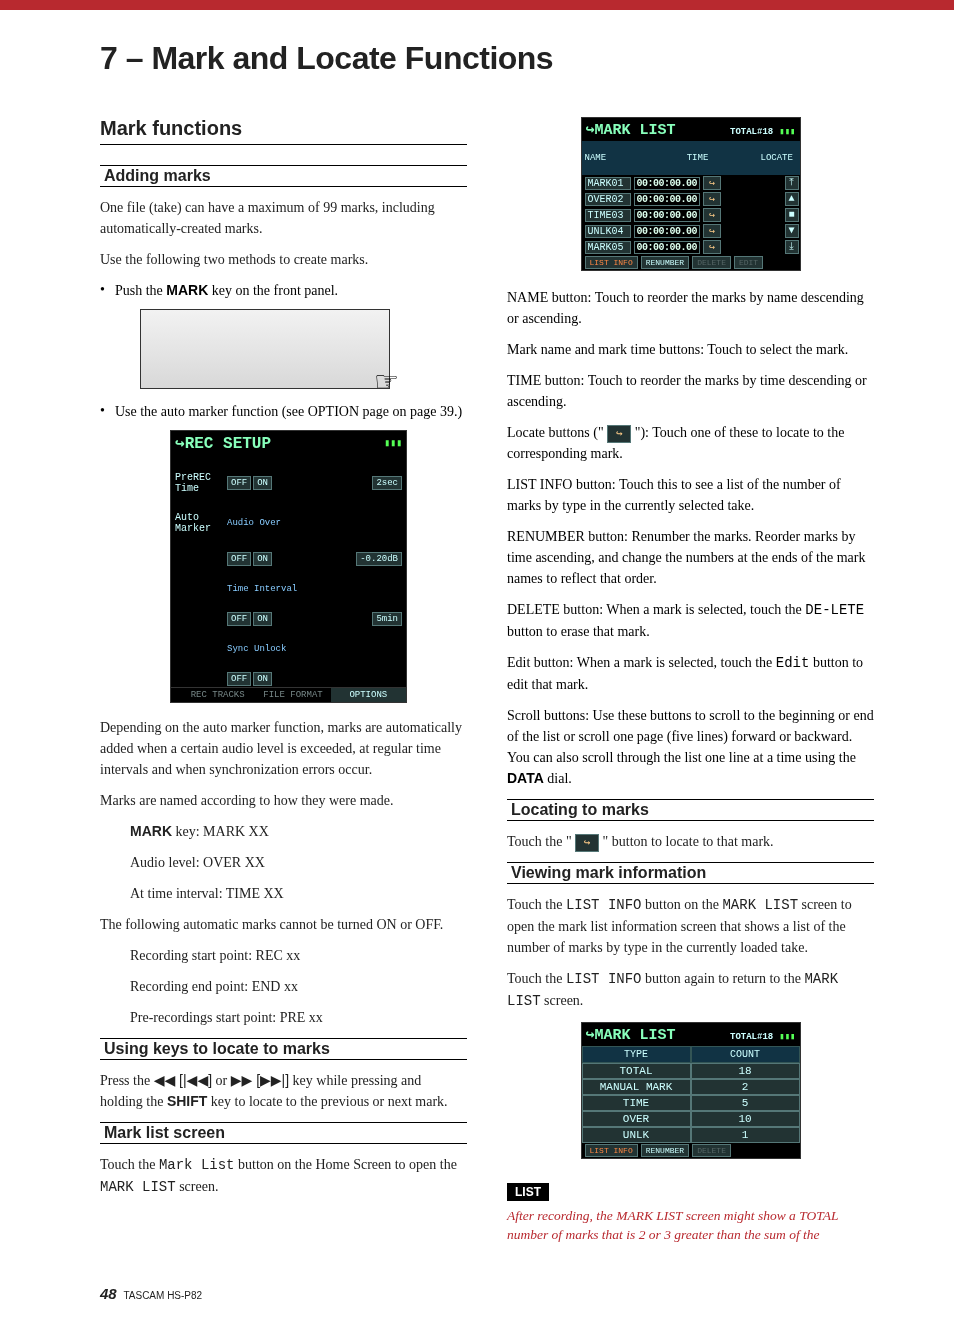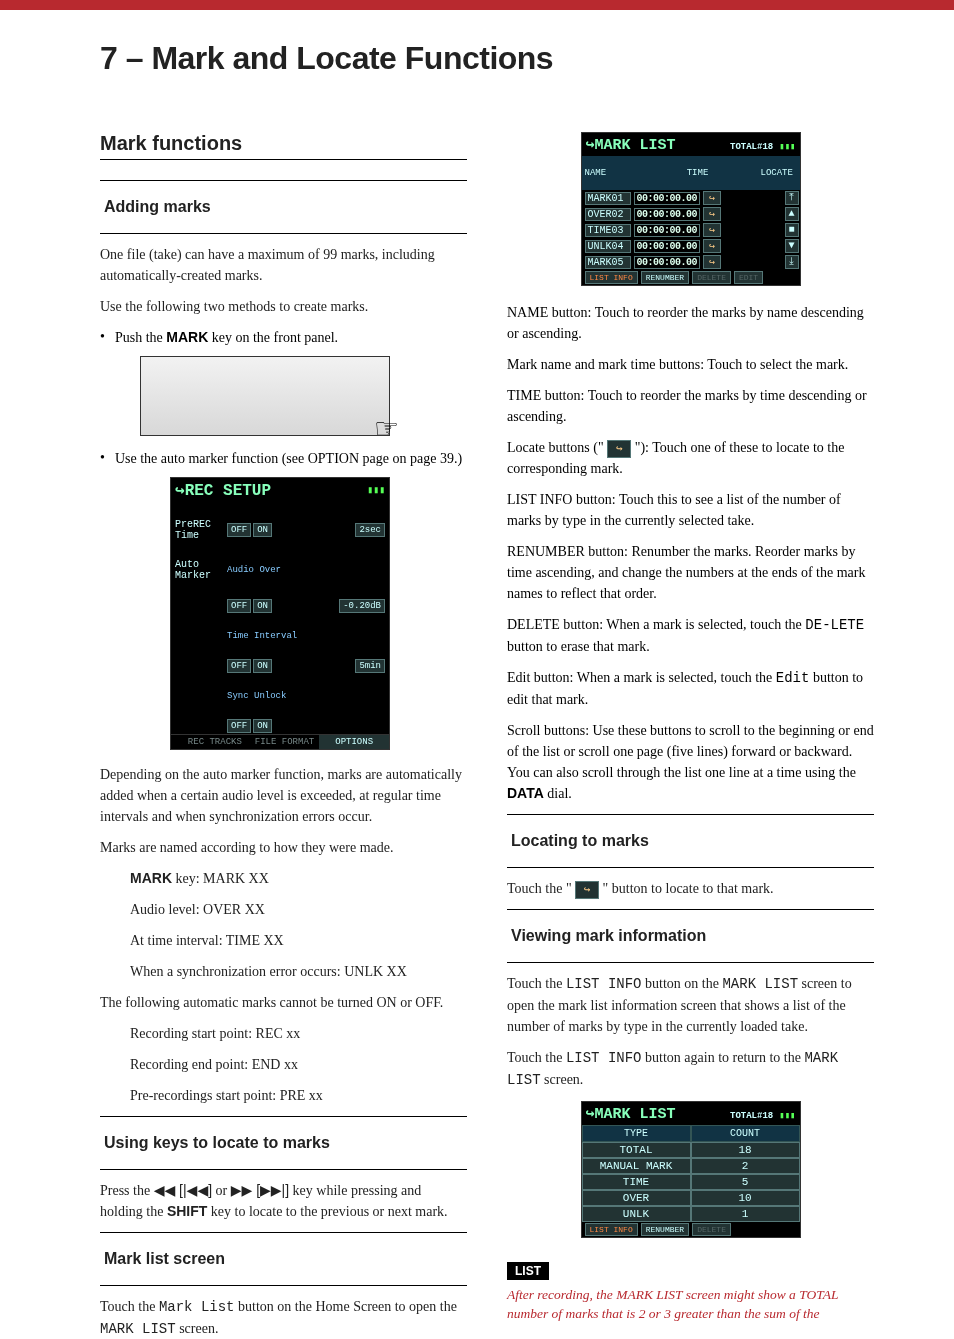--- a/index.html
+++ b/index.html
@@ -15,21 +15,21 @@
       width: 100%;
     }
     .page-content {
       padding: 30px 80px 30px 100px;
     }
     .chapter-title {
       font-family: Arial, Helvetica, sans-serif;
       font-weight: bold;
       font-size: 32px;
       color: #222;
-      margin-bottom: 55px;
+      margin-bottom: 40px;
       letter-spacing: -0.5px;
     }
     .two-col {
       display: flex;
       gap: 40px;
     }
     .col {
       flex: 1;
       min-width: 0;
     }
@@ -42,21 +42,21 @@
       padding-bottom: 4px;
       margin-bottom: 20px;
     }
     .subsection-title {
       font-family: Arial, Helvetica, sans-serif;
       font-weight: bold;
       font-size: 16px;
       color: #222;
       border-top: 1px solid #000;
       border-bottom: 1px solid #000;
-      padding: 17px 4px;
+      padding: 1px 4px;
       margin-top: 9px;
       margin-bottom: 10px;
     }
     .body-text {
       font-size: 14px;
       line-height: 1.5;
       color: #222;
       margin-bottom: 10px;
     }
     .body-text.indented {
@@ -89,21 +89,21 @@
       position: relative;
       margin: 8px 0 12px 40px;
     }
     .panel-finger {
       position: absolute;
       right: -10px;
       bottom: -10px;
       font-size: 28px;
     }
     .rec-setup {
-      width: 220px;
+      width: 237px;
       background: #000;
       color: #dff;
       font-family: 'Courier New', monospace;
       font-size: 11px;
       padding: 0;
       margin: 8px auto 14px 70px;
       border: 1px solid #333;
     }
     .rec-setup-title {
       background: #000;
@@ -418,21 +418,20 @@
           <div class="rec-setup-tab active">OPTIONS</div>
         </div>
       </div>
 
       <p class="body-text">Depending on the auto marker function, marks are automatically added when a certain audio level is exceeded, at regular time intervals and when synchronization errors occur.</p>
       <p class="body-text">Marks are named according to how they were made.</p>
 
       <p class="body-text indented"><span class="sans-semi">MARK</span><span> key: MARK XX</span></p>
       <p class="body-text indented">Audio level: OVER XX</p>
       <p class="body-text indented">At time interval: TIME XX</p>
-      <p class="body-text indented">When a synchronization error occurs: UNLK XX</p>
 
       <p class="body-text">The following automatic marks cannot be turned ON or OFF.</p>
       <p class="body-text indented">Recording start point: REC xx</p>
       <p class="body-text indented">Recording end point: END xx</p>
       <p class="body-text indented">Pre-recordings start point: PRE xx</p>
 
       <h3 class="subsection-title">Using keys to locate to marks</h3>
       <p class="body-text">
         <span>Press the </span><span class="control-sym">◀◀ [|◀◀]</span><span> or </span><span class="control-sym">▶▶ [▶▶|]</span><span> key while pressing and holding the </span><span class="sans-semi">SHIFT</span><span> key to locate to the previous or next mark.</span>
       </p>

